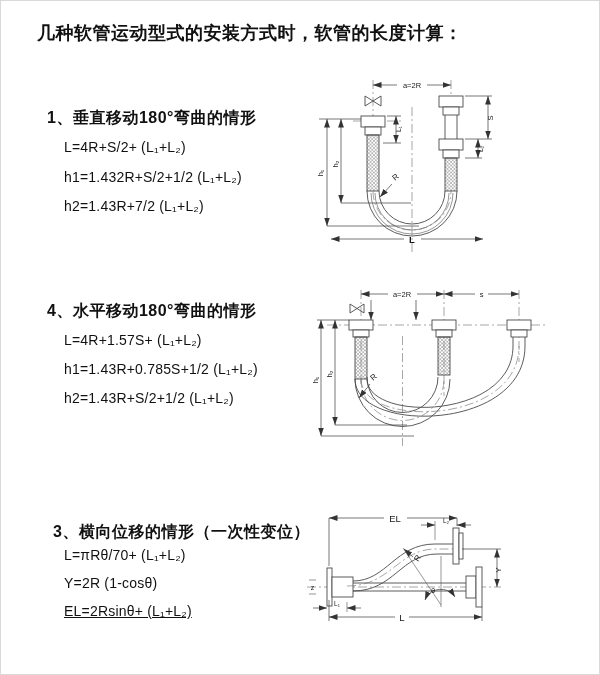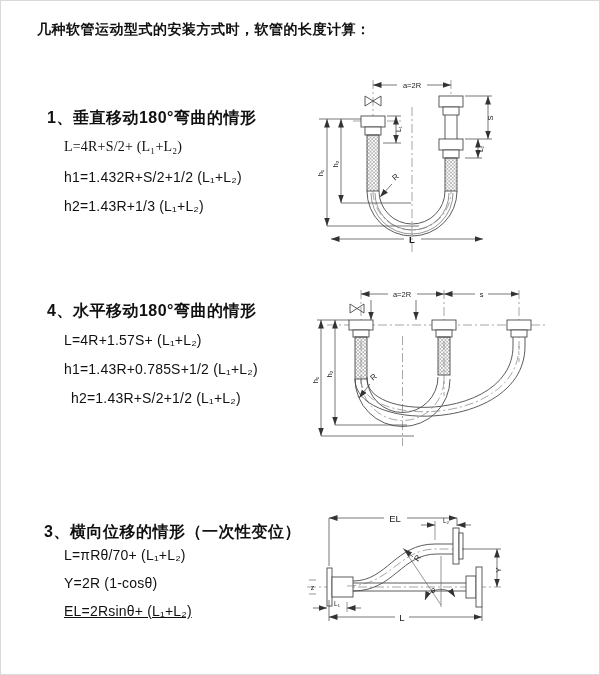--- a/index.html
+++ b/index.html
@@ -1,43 +1,43 @@
 <!DOCTYPE html>
 <html><head>
 <meta charset="utf-8">
 <style>
   html,body{margin:0;padding:0;background:#fff;}
   .page{
     position:relative;width:598px;height:673px;background:#fff;
     border:1px solid #d9d9d9;overflow:hidden;
     font-family:"Liberation Sans","DejaVu Sans",sans-serif;color:#111;
   }
-  .title{position:absolute;left:36px;top:20px;font-size:14px;font-weight:bold;letter-spacing:.5px;}
+  .title{position:absolute;left:36px;top:20px;font-size:18px;font-weight:bold;letter-spacing:.5px;}
   .heading{position:absolute;font-size:16px;font-weight:bold;letter-spacing:.5px;}
   .formula{position:absolute;font-size:14px;font-weight:500;letter-spacing:.2px;white-space:pre;}
   svg.diag{position:absolute;}
   svg text{font-family:"Liberation Sans","DejaVu Sans",sans-serif;fill:#1a1a1a;}
   .ln{stroke:#4a4a4a;stroke-width:.9;fill:none;}
   .thin{stroke:#6a6a6a;stroke-width:.7;fill:none;}
   .dim{stroke:#3c3c3c;stroke-width:.7;fill:none;}
   .cl{stroke:#777;stroke-width:.65;fill:none;stroke-dasharray:9 3 2 3;}
   .fit{stroke:#4a4a4a;stroke-width:.9;fill:#fff;}
   .wbg{fill:#fff;stroke:none;}
 </style>
 </head>
 <body>
 
 <div class="page">
 
   <div class="title">几种软管运动型式的安装方式时，软管的长度计算：</div>
 
   <div class="heading" style="left:46px;top:107px;">1、垂直移动180°弯曲的情形</div>
-  <div class="formula" style="left:63px;top:138px;font-family:Liberation Serif, serif;">L=4R+S/2+ (L₁+L₂)</div>
+  <div class="formula" style="left:63px;top:138px;">L=4R+S/2+ (L₁+L₂)</div>
   <div class="formula" style="left:63px;top:168px;">h1=1.432R+S/2+1/2 (L₁+L₂)</div>
-  <div class="formula" style="left:63px;top:197px;">h2=1.43R+1/3 (L₁+L₂)</div>
+  <div class="formula" style="left:63px;top:197px;">h2=1.43R+7/2 (L₁+L₂)</div>
 
   <svg class="diag" style="left:310px;top:70px;" width="245" height="195" viewBox="0 0 245 195">
     <defs>
       <marker id="ae" markerWidth="10" markerHeight="8" refX="8.5" refY="3.5" orient="auto-start-reverse" markerUnits="userSpaceOnUse">
         <path d="M0,0.6 L8.5,3.5 L0,6.4 Z" fill="#333"></path>
       </marker>
       <pattern id="hx" width="3.5" height="3.5" patternUnits="userSpaceOnUse">
         <path d="M0,3.5 L3.5,0 M0,0 L3.5,3.5" stroke="#8a8a8a" stroke-width="0.55"></path>
       </pattern>
     </defs>
@@ -109,21 +109,21 @@
 
       <line class="dim" x1="20" y1="168" x2="93" y2="168" marker-start="url(#ae)"></line>
       <line class="dim" x1="110" y1="168" x2="172" y2="168" marker-end="url(#ae)"></line>
       <text x="101" y="171.5" font-size="9.5" font-weight="bold" text-anchor="middle">L</text>
     </g>
   </svg>
 
   <div class="heading" style="left:46px;top:300px;">4、水平移动180°弯曲的情形</div>
   <div class="formula" style="left:63px;top:331px;">L=4R+1.57S+ (L₁+L₂)</div>
   <div class="formula" style="left:63px;top:360px;">h1=1.43R+0.785S+1/2 (L₁+L₂)</div>
-  <div class="formula" style="left:63px;top:389px;margin-left:7px;">h2=1.43R+S/2+1/2 (L₁+L₂)</div>
+  <div class="formula" style="left:63px;top:389px;">h2=1.43R+S/2+1/2 (L₁+L₂)</div>
 
   <svg class="diag" style="left:308px;top:283px;" width="255" height="175" viewBox="0 0 255 175">
 
     <g>
       <line class="cl" x1="52" y1="6" x2="52" y2="100"></line>
       <line class="cl" x1="135" y1="6" x2="135" y2="112"></line>
       <line class="cl" x1="210" y1="6" x2="210" y2="78"></line>
       <line class="cl" x1="93.5" y1="52" x2="93.5" y2="162"></line>
       <line class="cl" x1="18" y1="41" x2="238" y2="41"></line>
     </g>
@@ -171,21 +171,21 @@
       <line class="dim" x1="12" y1="152" x2="105" y2="152"></line>
       <text x="8.5" y="96" font-size="7.5" text-anchor="middle" transform="rotate(-90 8.5 96)">h₁</text>
       <line class="dim" x1="26" y1="36" x2="26" y2="141" marker-start="url(#ae)" marker-end="url(#ae)"></line>
       <line class="dim" x1="26" y1="141" x2="98" y2="141"></line>
       <text x="22.5" y="90" font-size="7.5" text-anchor="middle" transform="rotate(-90 22.5 90)">h₂</text>
       <text x="64" y="97" font-size="8" transform="rotate(-40 64 97)">R</text>
       <line class="dim" x1="61" y1="100" x2="50" y2="114" marker-end="url(#ae)"></line>
     </g>
   </svg>
 
-  <div class="heading" style="left:43px;top:521px;">3、横向位移的情形（一次性变位）</div>
+  <div class="heading" style="left:52px;top:521px;">3、横向位移的情形（一次性变位）</div>
   <div class="formula" style="left:63px;top:546px;">L=πRθ/70+ (L₁+L₂)</div>
   <div class="formula" style="left:63px;top:574px;">Y=2R (1-cosθ)</div>
   <div class="formula" style="left:63px;top:602px;text-decoration:underline;">EL=2Rsinθ+ (L₁+L₂)</div>
 
   <svg class="diag" style="left:298px;top:503px;" width="290" height="145" viewBox="0 0 290 145">
 
     <g>
       <line class="cl" x1="8" y1="83" x2="202" y2="83"></line>
     </g>
 

